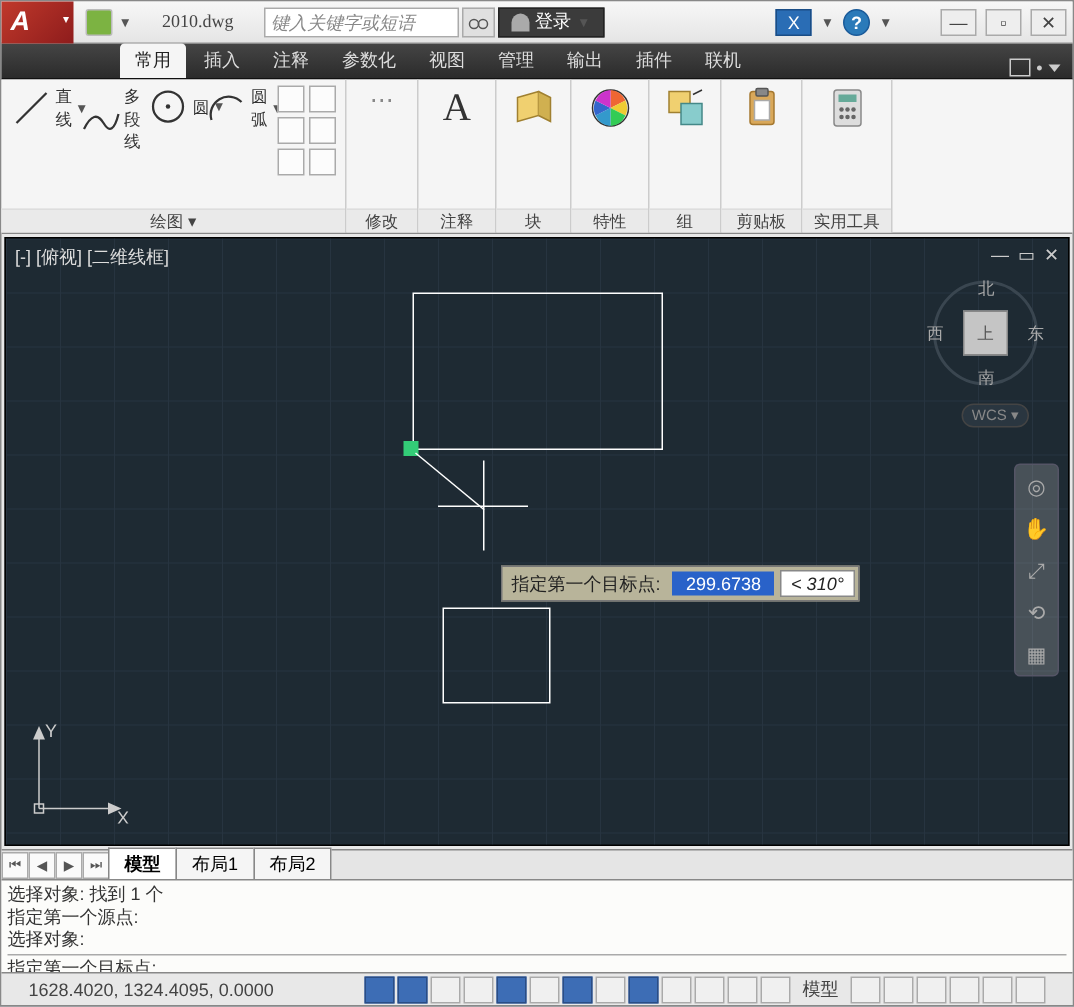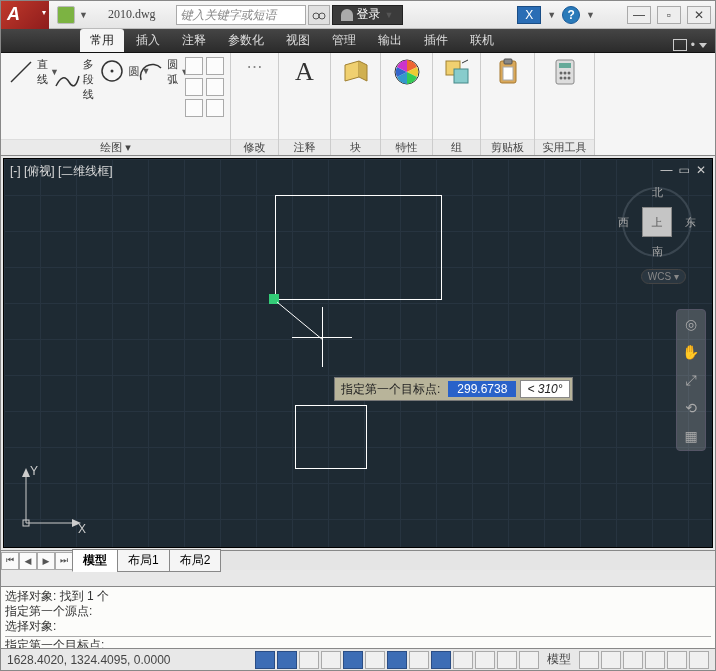--- a/index.html
+++ b/index.html
@@ -60,24 +60,24 @@
 .dyn-input{position:absolute;left:330px;top:218px;background:#b8b49a;border:1px solid #777;padding:2px;display:flex;align-items:center;gap:4px;}
 .dyn-input .lbl{color:#222;padding:0 4px;}
 .dyn-input .val{background:#2962c9;color:#fff;padding:1px 9px;}
 .dyn-input .ang{background:#fff;color:#222;padding:1px 6px;border:1px solid #888;font-style:italic;}
 .ucs{position:absolute;left:12px;bottom:14px;}
 .layout-tabs{height:20px;background:#e5e5e5;display:flex;align-items:center;border-top:1px solid #888;}
 .lt-btns{display:flex;}
 .lt-btns div{width:18px;height:18px;border:1px solid #aaa;background:#fafafa;display:flex;align-items:center;justify-content:center;font-size:9px;color:#555;}
 .lt-tab{padding:2px 10px;border:1px solid #888;background:#f5f5f5;margin-left:-1px;cursor:pointer;}
 .lt-tab.active{background:#fff;border-bottom:1px solid #fff;font-weight:bold;}
-.cmd-area{height:62px;background:#fcfcfa;border-top:1px solid #888;padding:2px 4px;overflow:hidden;position:relative;margin-top:16px;}
+.cmd-area{height:62px;background:#fcfcfa;border-top:1px solid #888;padding:2px 4px;overflow:hidden;position:relative;}
 .cmd-area .hist{color:#333;line-height:15px;}
 .cmd-area .cur{border-top:1px solid #aaa;margin-top:2px;padding-top:1px;}
-.status{height:22px;background:#e8e8e8;border-top:1px solid #888;display:flex;align-items:center;padding:0 6px;gap:10px;color:#444;}
+.status{height:22px;background:#e8e8e8;border-top:1px solid #888;display:flex;align-items:center;padding:0 18px;gap:10px;color:#444;}
 .status-right{margin-left:auto;display:flex;gap:2px;align-items:center;}
 .sb{width:20px;height:18px;border:1px solid #aaa;background:#f0f0f0;display:flex;align-items:center;justify-content:center;font-size:10px;}
 .sb.blue{background:#3d6db5;border-color:#2a4d85;}
 </style>
 </head>
 <body>
 
 <div class="window">
 
   <div class="titlebar">

